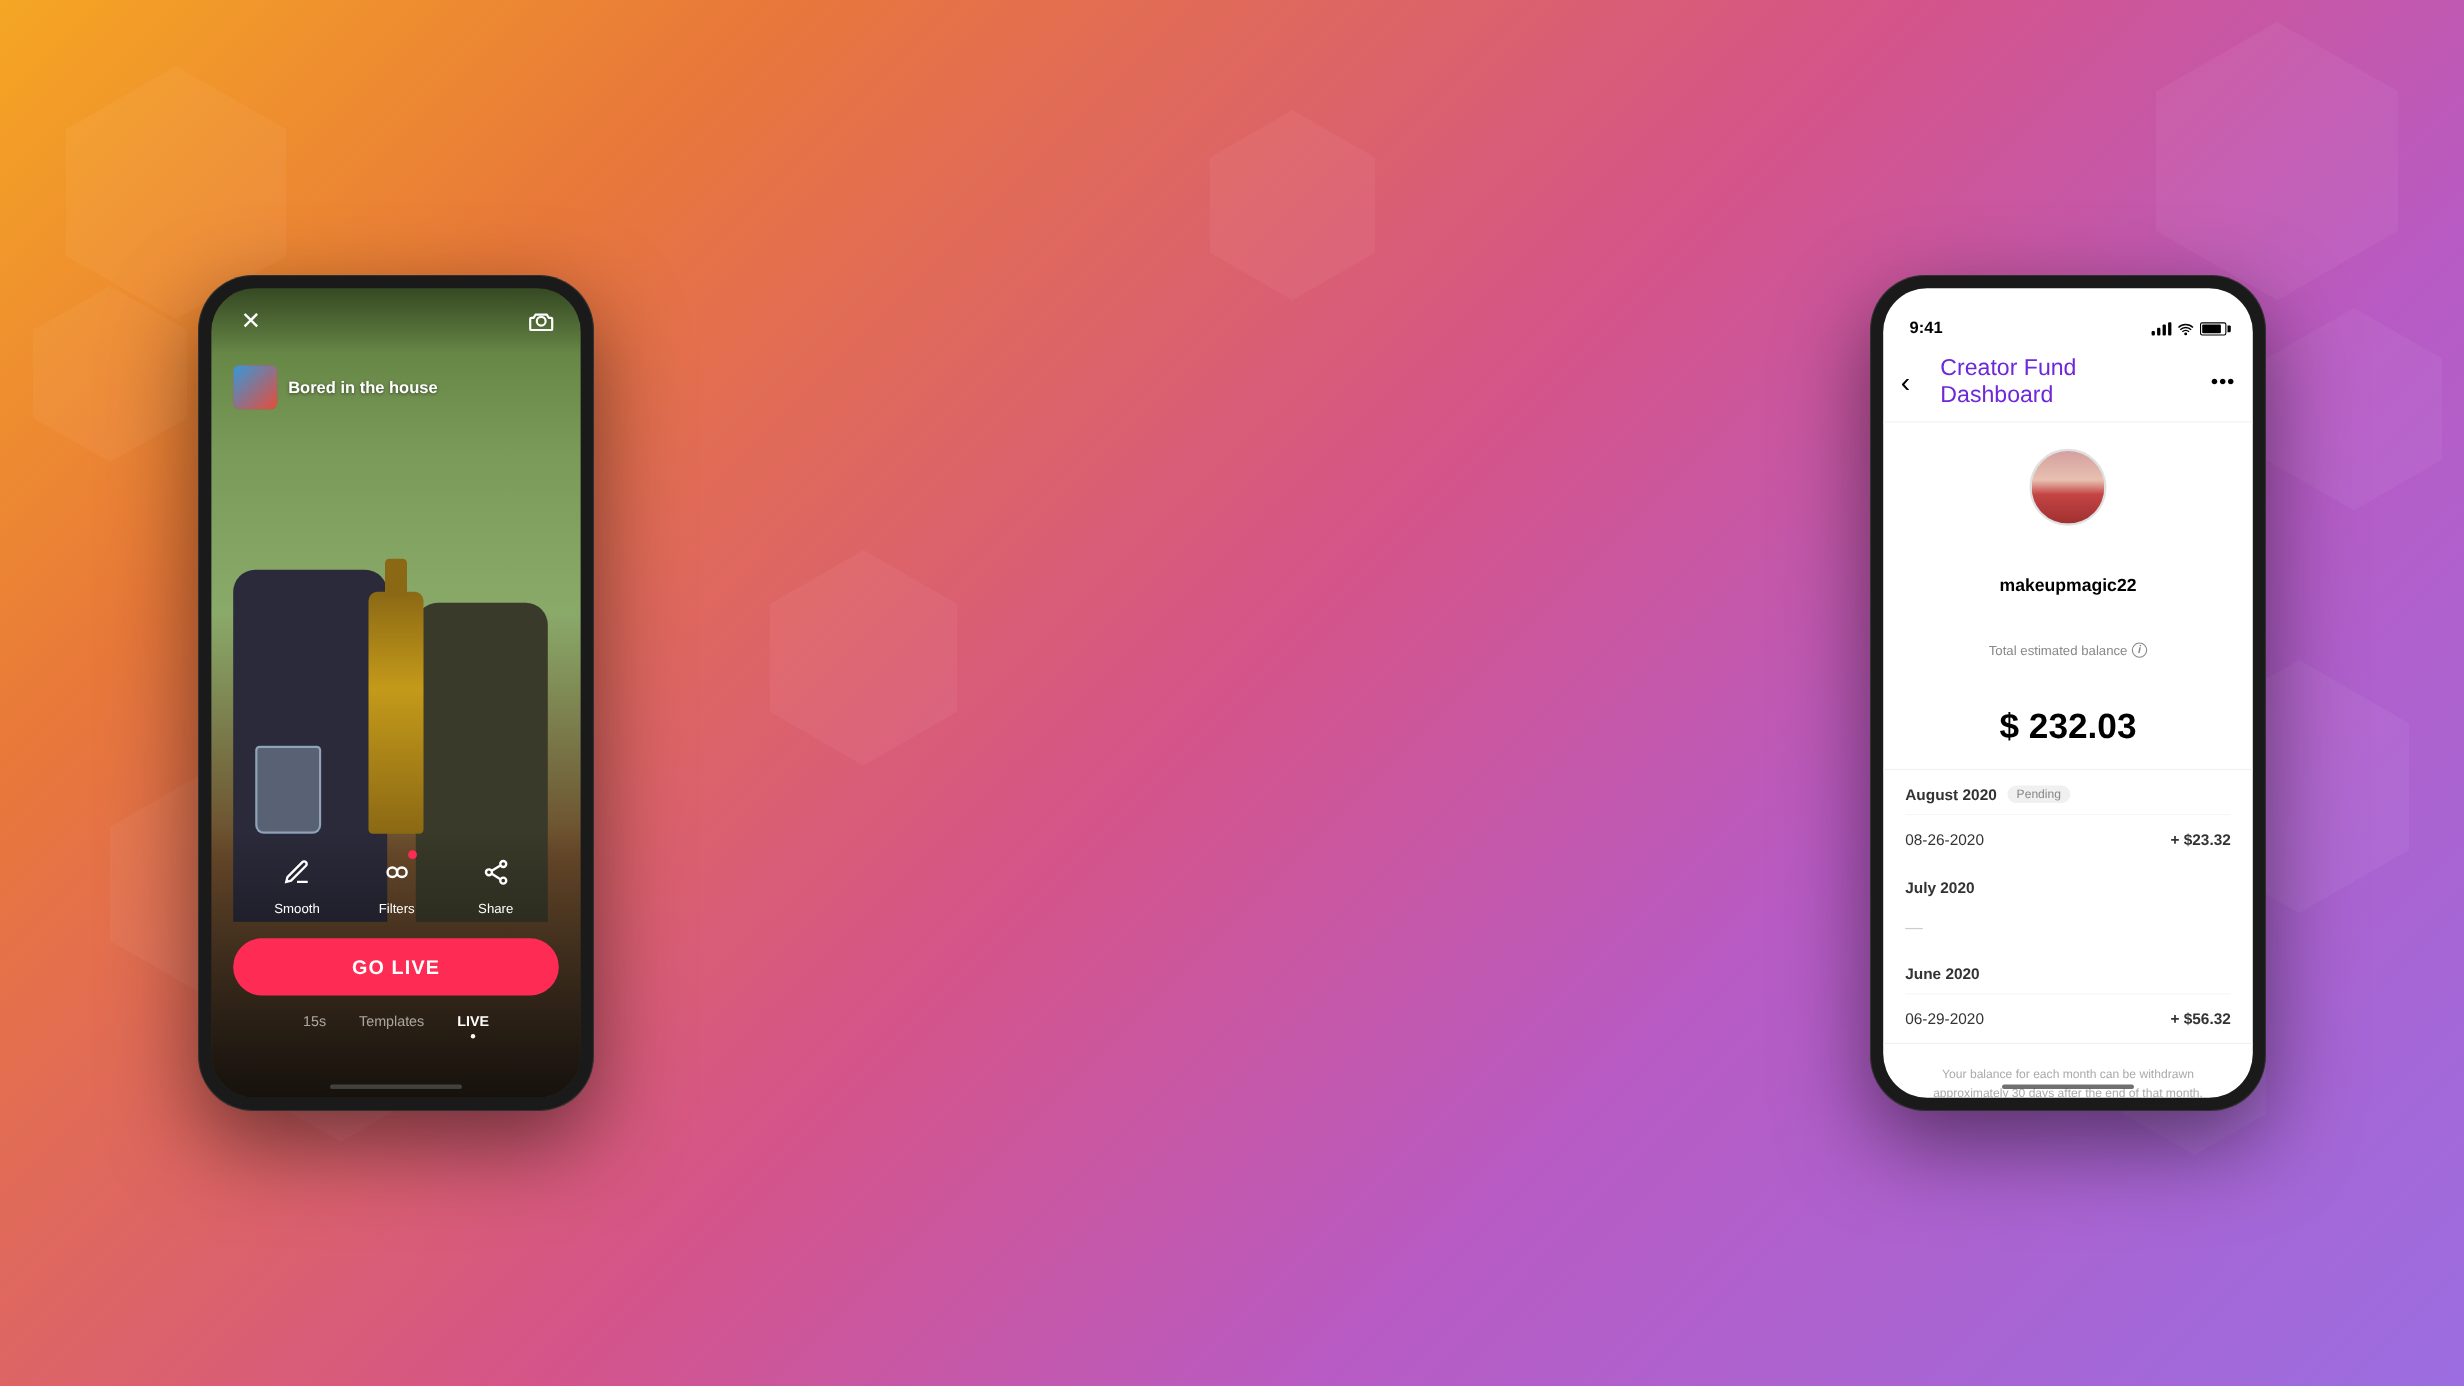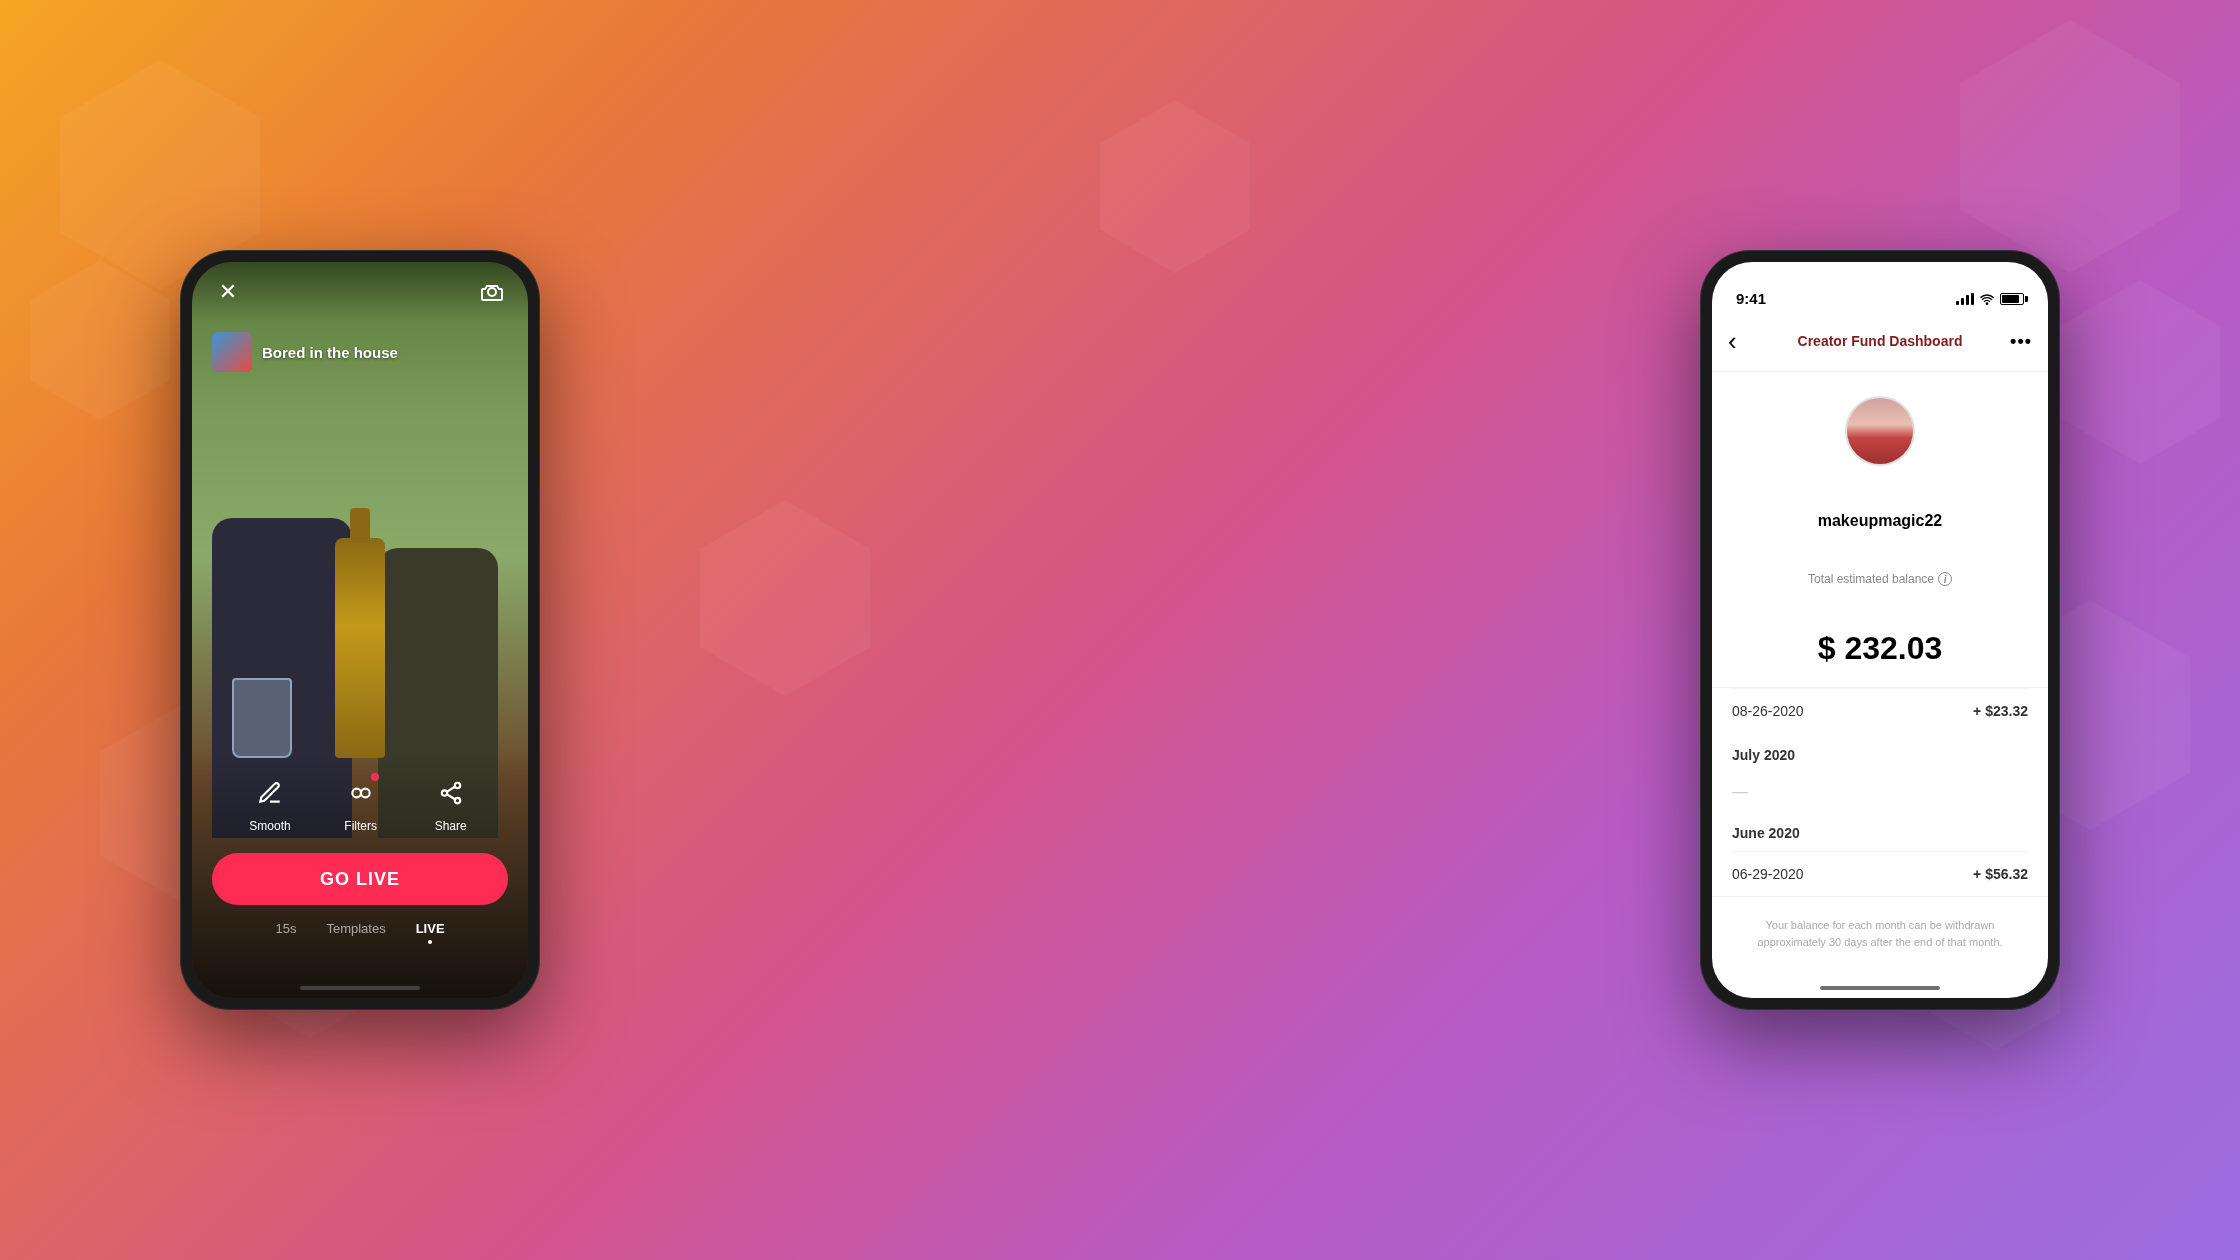--- a/index.html
+++ b/index.html
@@ -360,23 +360,23 @@
     .nav-back {
       font-size: 22px;
       color: #000;
       width: 36px;
       height: 36px;
       display: flex;
       align-items: center;
     }
 
     .nav-title {
-      font-size: 14px;
-      font-weight: 700;
-      color: #7f1d1d;
+      font-size: 21px;
+      font-weight: 400;
+      color: #6d28d9;
     }
 
     .nav-more {
       font-size: 18px;
       color: #000;
       width: 36px;
       height: 36px;
       display: flex;
       align-items: center;
       justify-content: flex-end;
@@ -711,20 +711,24 @@
           <span>Total estimated balance</span>
           <div class="info-icon">i</div>
         </div>
         <span class="balance-amount">$ 232.03</span>
       </div>
 
       <div class="divider"></div>
 
       <div class="earnings-content">
 
+        <div class="month-header">
+          <span class="month-title">August 2020</span>
+          <span class="pending-badge">Pending</span>
+        </div>
         <div class="earning-row">
           <span class="earning-date">08-26-2020</span>
           <span class="earning-amount">+ $23.32</span>
         </div>
 
         <div class="month-header">
           <span class="month-title">July 2020</span>
         </div>
         <div class="placeholder-row">
           <span>—</span>

